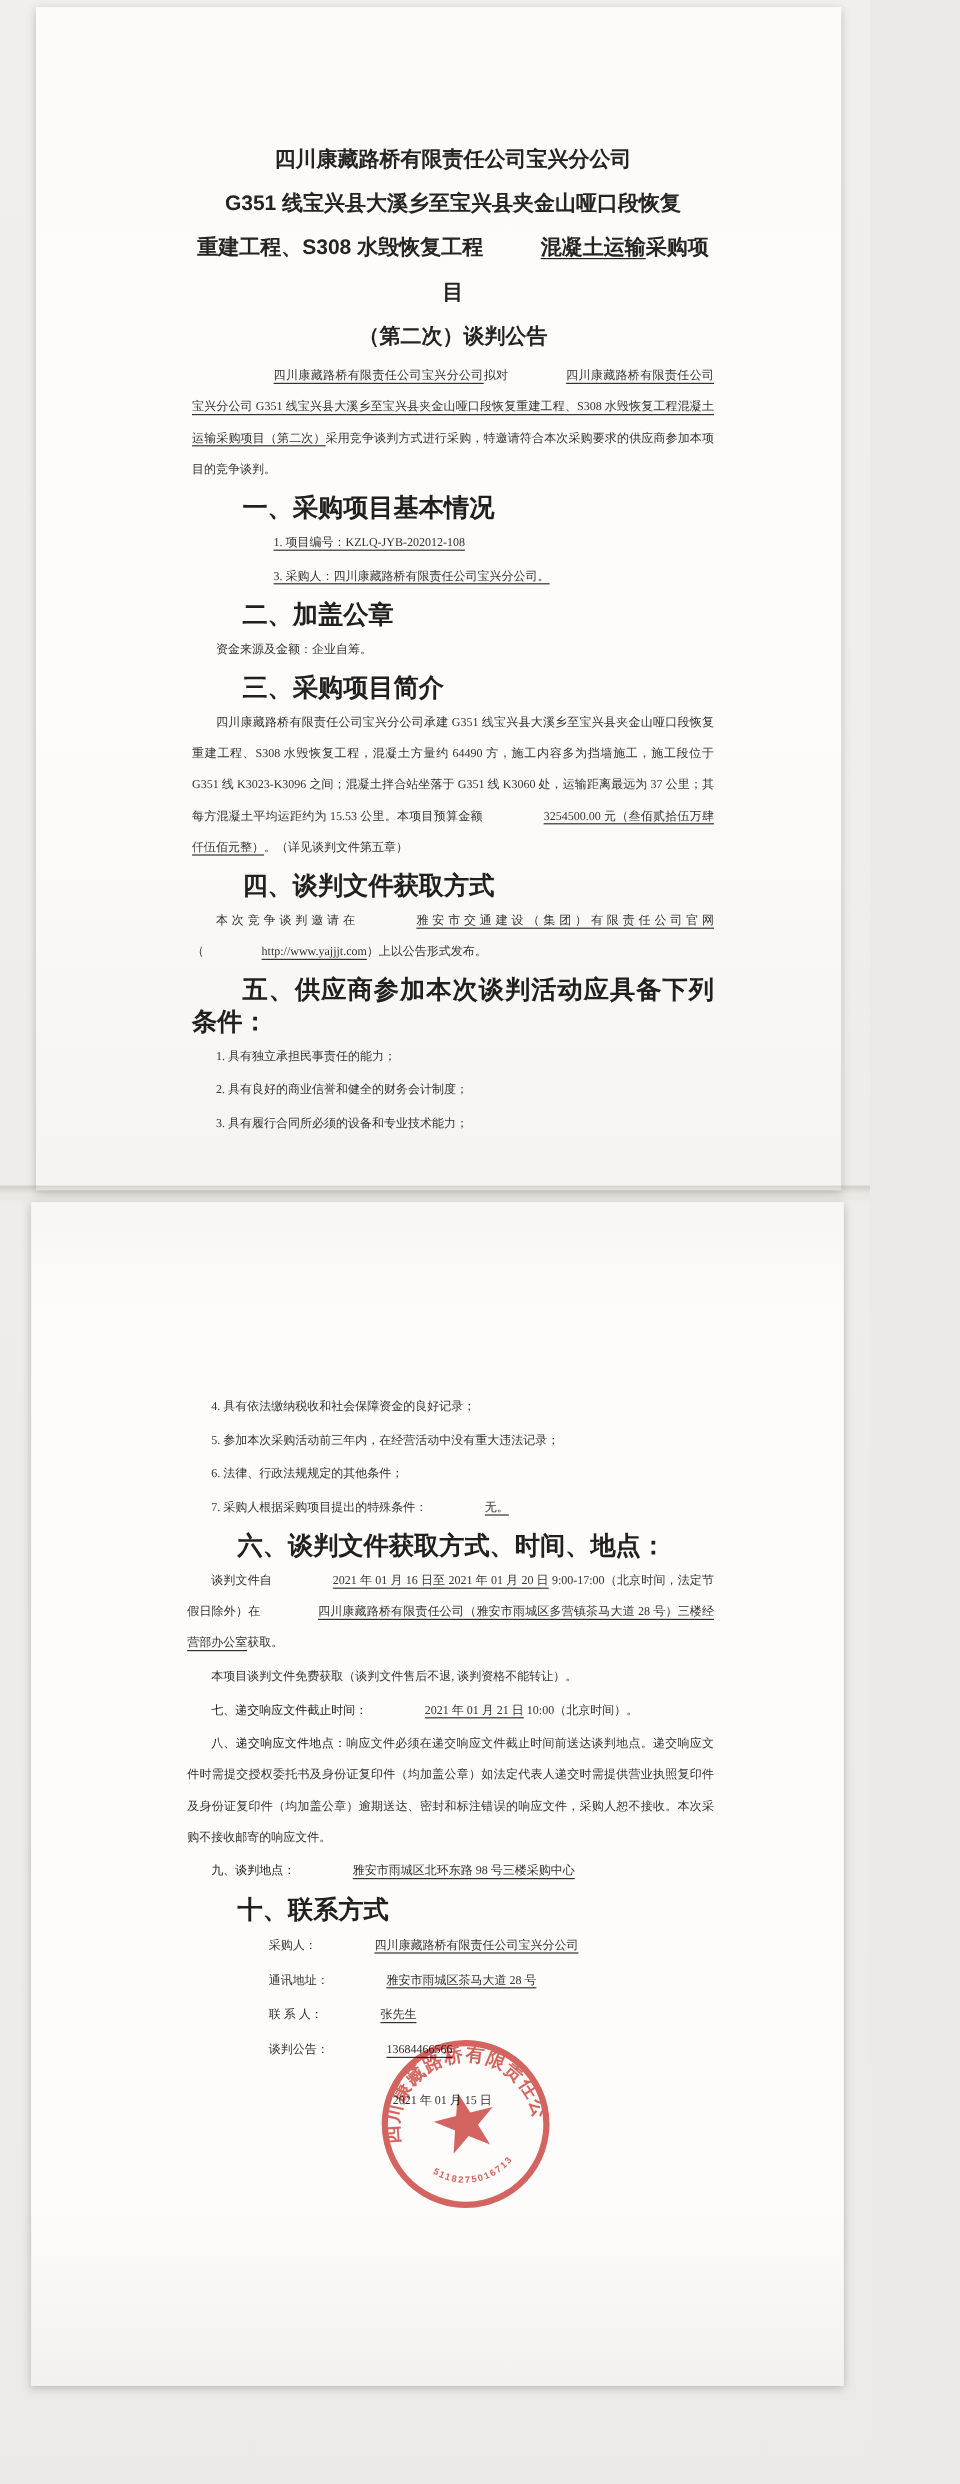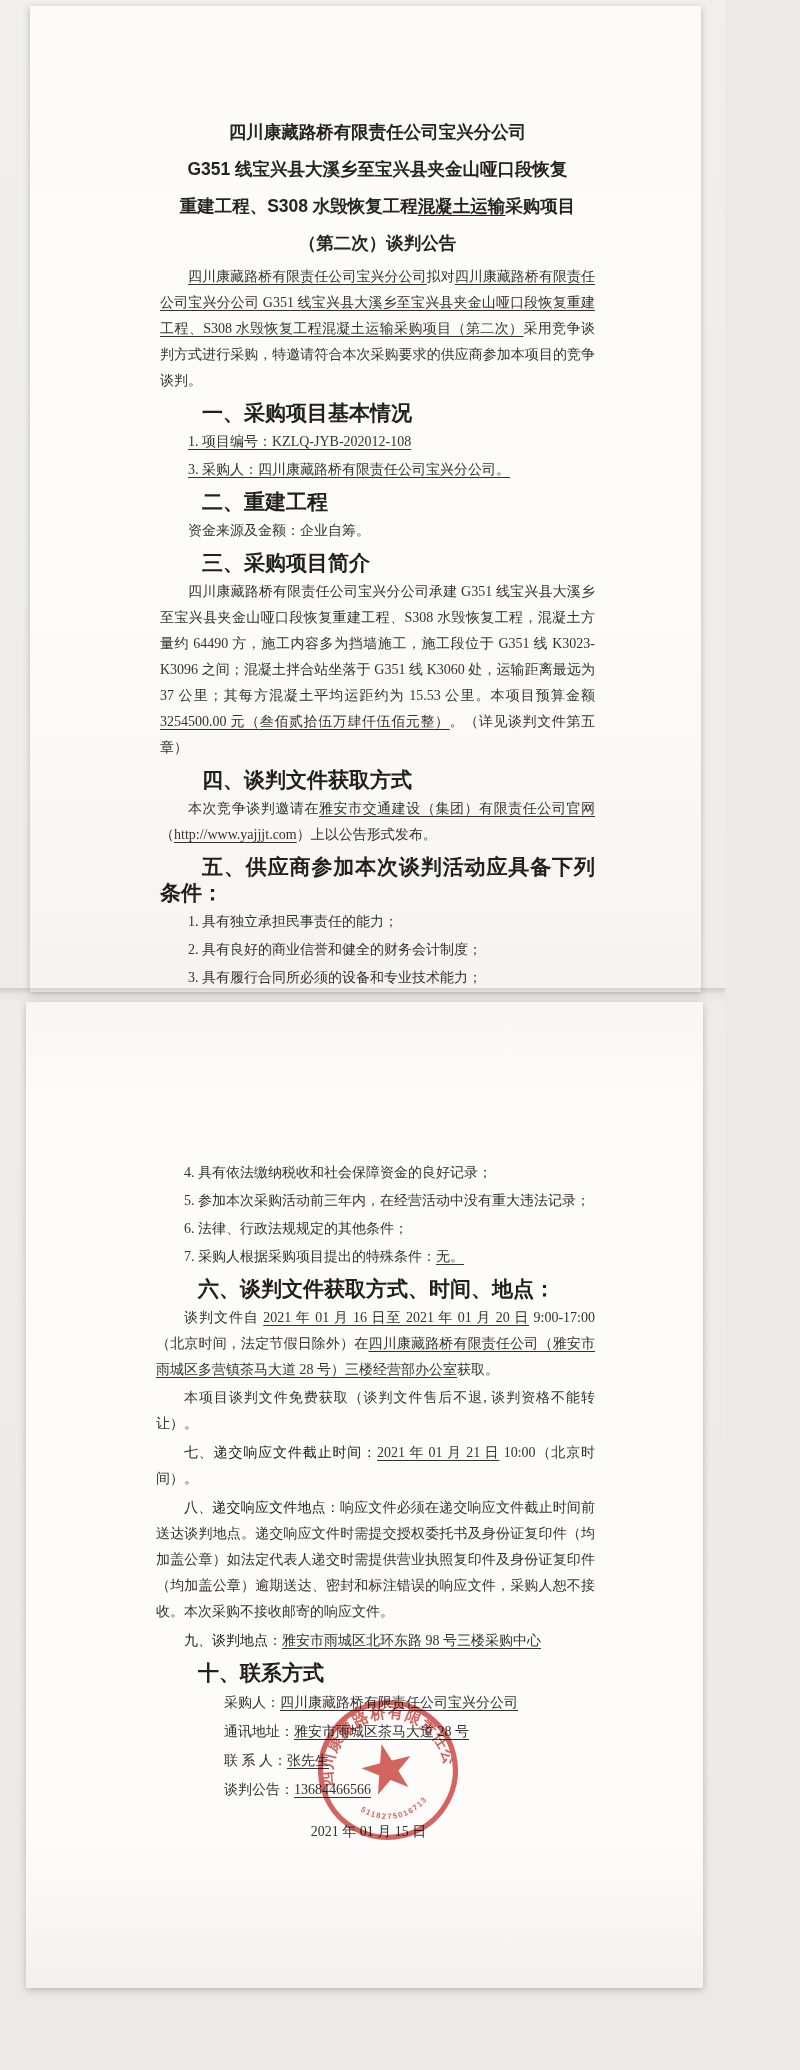--- a/index.html
+++ b/index.html
@@ -25,21 +25,21 @@
     padding:104px 106px 0 130px;
     box-sizing:border-box;
     background:linear-gradient(180deg,#fcfbf8 0%,#fdfcfa 60%,#f6f4f0 98%);
   }
   #page2{
     top:1002px;left:26px;right:22px;height:986px;
     padding:156px 108px 0 130px;
     box-sizing:border-box;
     background:linear-gradient(180deg,#f8f6f3 0%,#fdfcfa 10%,#fdfcfa 85%,#f3f1ed 100%);
   }
-  .block{color:#343230;font-size:14px;line-height:26px;text-align:justify;margin:2px 0;}
+  .block{color:#343230;font-size:10px;line-height:26px;text-align:justify;margin:2px 0;}
   .block.title{
     text-align:center;
     font-family:"Liberation Sans","DejaVu Sans",sans-serif;
     font-weight:bold;
     font-size:17.5px;
     line-height:37px;
     color:#262421;
     margin:0;
     text-indent:0;
   }
@@ -48,21 +48,21 @@
     font-weight:bold;
     font-size:21px;
     color:#22201d;
     text-indent:2em;
     margin:6px 0 3px 0;
   }
   .block.para{text-indent:2em;}
   .block.contact{margin-left:68px;text-indent:0;line-height:27px;}
   .block.date{text-align:center;text-indent:0;padding-right:14px;margin-top:16px;}
   #page1 .block.title:first-child{margin-top:4px;}
-  .u{text-decoration:underline;text-underline-offset:3px;text-decoration-thickness:1px;}
+  .u{text-decoration:underline;text-underline-offset:3px;text-decoration-thickness:1px;margin-left:48px;}
   .b{
     font-family:"Liberation Sans","DejaVu Sans",sans-serif;
     font-weight:normal;color:#22201d;
   }
   
   .seam{
     position:absolute;top:988px;left:0;width:800px;height:16px;
     background:linear-gradient(180deg,rgba(120,112,102,0.25) 0%,rgba(190,184,176,0.12) 40%,rgba(240,238,235,0) 100%);
   }
   
@@ -90,21 +90,21 @@
 
   <div class="page" id="page1">
       <div class="block title"><span>四川康藏路桥有限责任公司宝兴分公司</span></div>
       <div class="block title"><span>G351 线宝兴县大溪乡至宝兴县夹金山哑口段恢复</span></div>
       <div class="block title"><span>重建工程、S308 水毁恢复工程</span><span class="u">混凝土运输</span><span>采购项目</span></div>
       <div class="block title"><span>（第二次）谈判公告</span></div>
       <div class="block para"><span class="u">四川康藏路桥有限责任公司宝兴分公司</span><span>拟对</span><span class="u">四川康藏路桥有限责任公司宝兴分公司 G351 线宝兴县大溪乡至宝兴县夹金山哑口段恢复重建工程、S308 水毁恢复工程混凝土运输采购项目（第二次）</span><span>采用竞争谈判方式进行采购，特邀请符合本次采购要求的供应商参加本项目的竞争谈判。</span></div>
       <div class="block heading"><span>一、采购项目基本情况</span></div>
       <div class="block para"><span class="u">1. 项目编号：KZLQ-JYB-202012-108</span></div>
       <div class="block para"><span class="u">3. 采购人：四川康藏路桥有限责任公司宝兴分公司。</span></div>
-      <div class="block heading"><span>二、重建工程</span></div>
+      <div class="block heading"><span>二、加盖公章</span></div>
       <div class="block para"><span>资金来源及金额：企业自筹。</span></div>
       <div class="block heading"><span>三、采购项目简介</span></div>
       <div class="block para"><span>四川康藏路桥有限责任公司宝兴分公司承建 G351 线宝兴县大溪乡至宝兴县夹金山哑口段恢复重建工程、S308 水毁恢复工程，混凝土方量约 64490 方，施工内容多为挡墙施工，施工段位于 G351 线 K3023-K3096 之间；混凝土拌合站坐落于 G351 线 K3060 处，运输距离最远为 37 公里；其每方混凝土平均运距约为 15.53 公里。本项目预算金额 </span><span class="u">3254500.00 元（叁佰贰拾伍万肆仟伍佰元整）</span><span>。（详见谈判文件第五章）</span></div>
       <div class="block heading"><span>四、谈判文件获取方式</span></div>
       <div class="block para"><span>本次竞争谈判邀请在</span><span class="u">雅安市交通建设（集团）有限责任公司官网</span><span>（</span><span class="u">http://www.yajjjt.com</span><span>）上以公告形式发布。</span></div>
       <div class="block heading"><span>五、供应商参加本次谈判活动应具备下列条件：</span></div>
       <div class="block para"><span>1. 具有独立承担民事责任的能力；</span></div>
       <div class="block para"><span>2. 具有良好的商业信誉和健全的财务会计制度；</span></div>
       <div class="block para"><span>3. 具有履行合同所必须的设备和专业技术能力；</span></div>
     </div>

